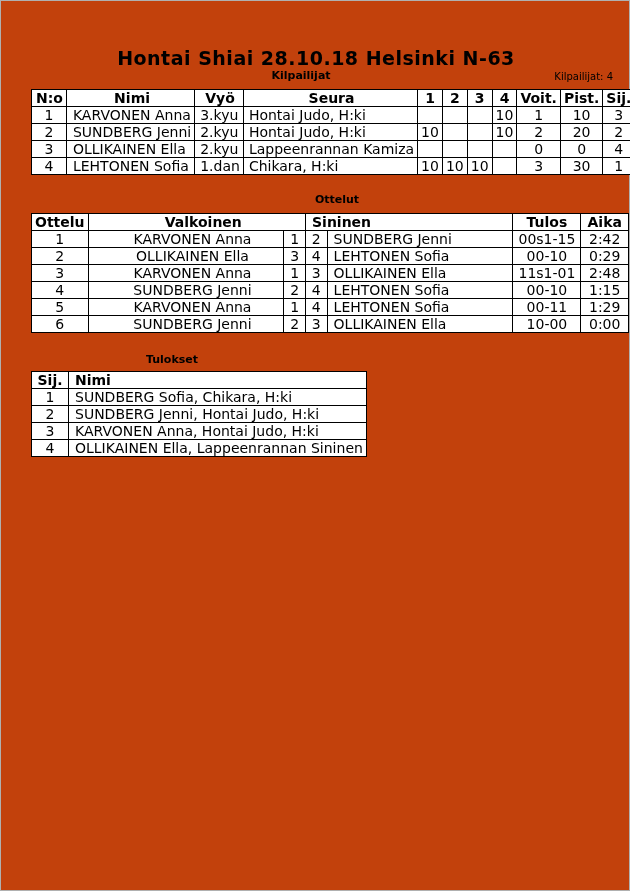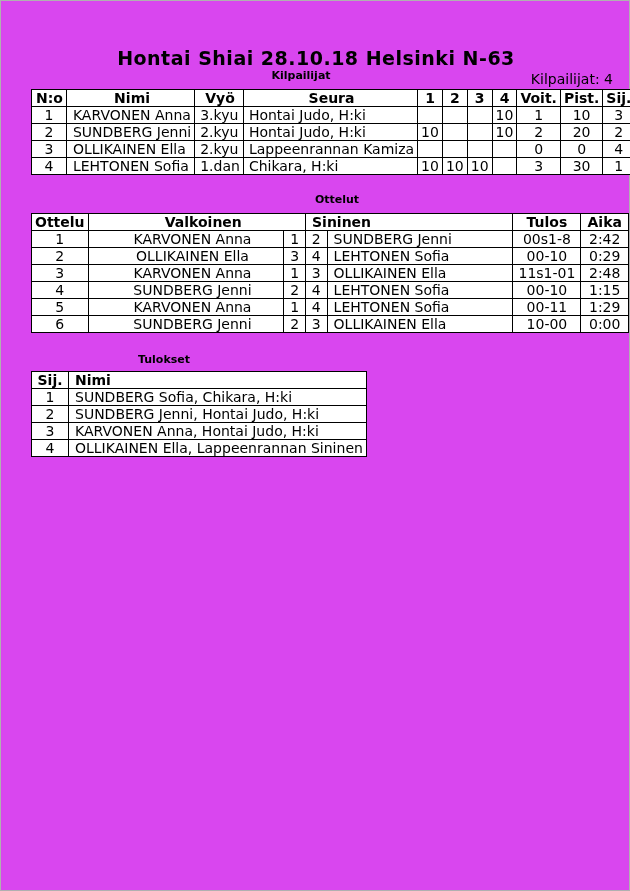--- a/index.html
+++ b/index.html
@@ -14,47 +14,47 @@
     font-family: "Liberation Sans", sans-serif;
     color: #000000;
     overflow: hidden;
   }
   .page {
     position: relative;
     width: 630px;
     height: 891px;
     box-sizing: border-box;
     border: 1px solid #b0b0b0;
-    background: #d946ef;
+    background: #c2410c;
   }
   .title {
     position: absolute;
     top: 46px;
     left: 0;
     width: 630px;
     text-align: center;
     font-size: 19px;
     font-weight: bold;
     letter-spacing: 0.5px;
     font-family: "DejaVu Sans", sans-serif;
   }
   .section-label {
     position: absolute;
     font-size: 11px;
     font-weight: bold;
     font-family: "DejaVu Sans", sans-serif;
   }
   .label-competitors { top: 68px; left: 0; width: 600px; text-align: center; }
   .label-matches { top: 192px; left: 0; width: 600px; text-align: center; padding-left: 36px; }
-  .label-results { top: 352px; left: 18px; width: 290px; text-align: center; }
+  .label-results { top: 352px; left: 26px; width: 290px; text-align: center; }
   .count-note {
     position: absolute;
     top: 70px;
     right: 16px;
-    font-size: 14px;
+    font-size: 10px;
     font-family: "DejaVu Sans", sans-serif;
   }
   table {
     border-collapse: collapse;
     font-size: 14px;
     font-family: "DejaVu Sans", sans-serif;
     background: #ffffff;
   }
   table td, table th {
     border: 1px solid #000000;
@@ -200,21 +200,21 @@
         <th class="m-time">Aika</th>
       </tr>
     </thead>
     <tbody>
       <tr>
         <td class="m-num">1</td>
         <td class="m-white">KARVONEN Anna</td>
         <td class="m-sc">1</td>
         <td class="m-sc">2</td>
         <td class="m-blue">SUNDBERG Jenni</td>
-        <td class="m-res">00s1-8</td>
+        <td class="m-res">00s1-15</td>
         <td class="m-time">2:42</td>
       </tr>
       <tr>
         <td class="m-num">2</td>
         <td class="m-white">OLLIKAINEN Ella</td>
         <td class="m-sc">3</td>
         <td class="m-sc">4</td>
         <td class="m-blue">LEHTONEN Sofia</td>
         <td class="m-res">00-10</td>
         <td class="m-time">0:29</td>

